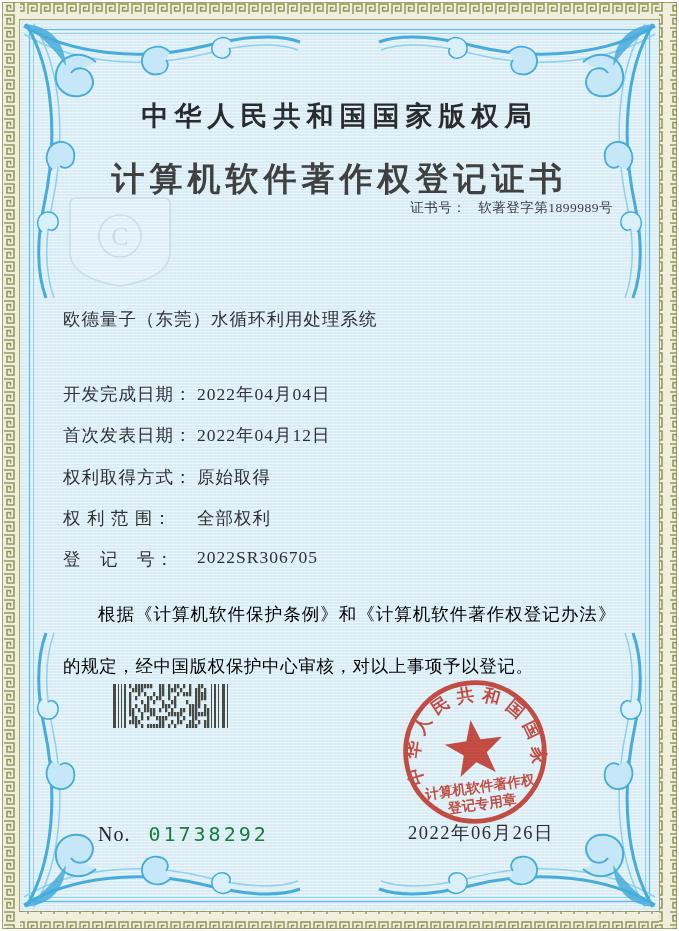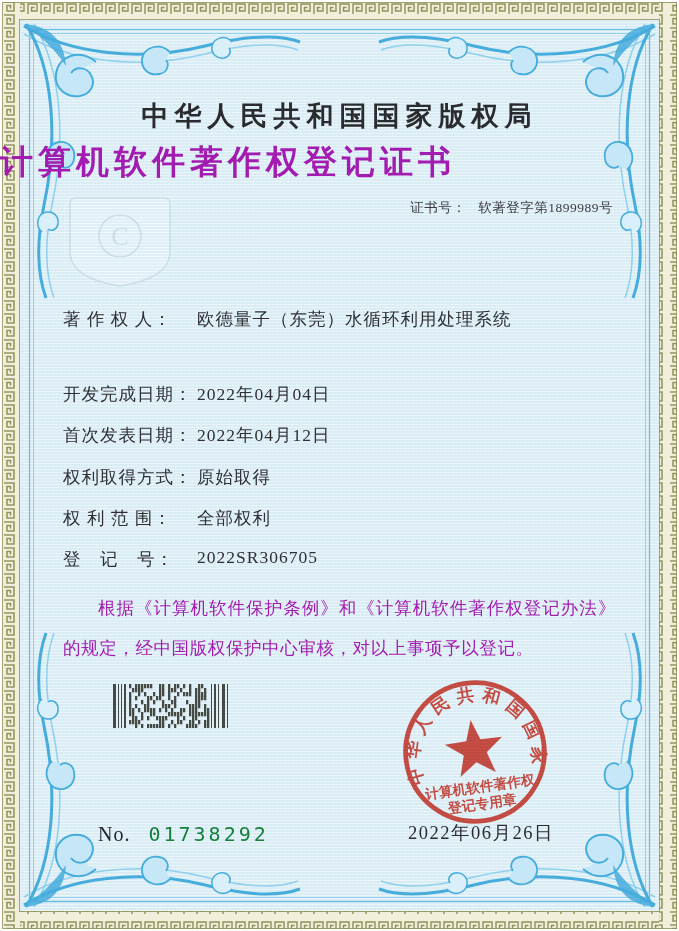--- a/index.html
+++ b/index.html
@@ -16,40 +16,40 @@
       #d8ecf5;
   }
   .ornament-svg{position:absolute;left:0;top:0;z-index:1;}
   .content{position:absolute;inset:0;z-index:3;color:#2e3034;}
 
   .authority{
     position:absolute;top:98px;left:0;width:100%;text-align:center;
     font-size:27px;font-weight:800;letter-spacing:6px;color:#2a2b2f;white-space:nowrap;
   }
   .cert-title{
-    position:absolute;top:140px;left:0;width:100%;
-    font-size:33px;font-weight:800;letter-spacing:5px;color:#a21caf;white-space:nowrap;
+    position:absolute;top:157px;left:0;width:100%;text-align:center;
+    font-size:33px;font-weight:800;letter-spacing:5px;color:#404040;white-space:nowrap;
   }
   .cert-no{
     position:absolute;top:199px;right:66px;font-size:13.5px;letter-spacing:.5px;
     color:#3a3b40;white-space:nowrap;
   }
   .cert-no .cn-label{margin-right:12px;}
 
   .row{position:absolute;left:63px;display:flex;align-items:flex-start;
        font-size:17.5px;letter-spacing:1px;color:#2e3034;white-space:nowrap;}
   .row .lbl{width:134px;flex:none;}
   .row .val .v2{margin-top:3px;}
   .r0{top:231px}.r1{top:307px}.r2{top:382px}.r3{top:423px}
   .r4{top:465px}.r5{top:506px}.r6{top:547px}
 
   .statement{
     position:absolute;left:63px;top:588px;width:553px;
-    font-size:17.5px;line-height:40px;letter-spacing:.6px;
-    text-indent:2em;text-align:justify;color:#a21caf;margin:0;
+    font-size:17.5px;line-height:52px;letter-spacing:.6px;
+    text-indent:2em;text-align:justify;color:#000000;margin:0;
   }
 
   .barcode{position:absolute;left:113px;top:684px;z-index:3;}
 
   .watermark{position:absolute;left:64px;top:192px;z-index:2;opacity:.75;}
 
   .serial{position:absolute;left:98px;top:822px;z-index:3;white-space:nowrap;}
   .serial .no-prefix{font-size:20px;color:#26272b;letter-spacing:1px;}
   .serial .no-digits{
     font-family:"DejaVu Sans Mono","Liberation Mono",monospace;
@@ -122,21 +122,20 @@
     <div class="cert-title">计算机软件著作权登记证书</div>
 
     <div class="cert-no">
       <span class="cn-label">证书号：</span><span>软著登字第1899989号</span>
     </div>
 
     <div class="row r0">
     </div>
 
     <div class="row r1">
-      <span class="lbl">著 作 权 人：</span>
       <span class="val">欧德量子（东莞）水循环利用处理系统</span>
     </div>
 
     <div class="row r2">
       <span class="lbl">开发完成日期：</span>
       <span class="val">2022年04月04日</span>
     </div>
 
     <div class="row r3">
       <span class="lbl">首次发表日期：</span>

